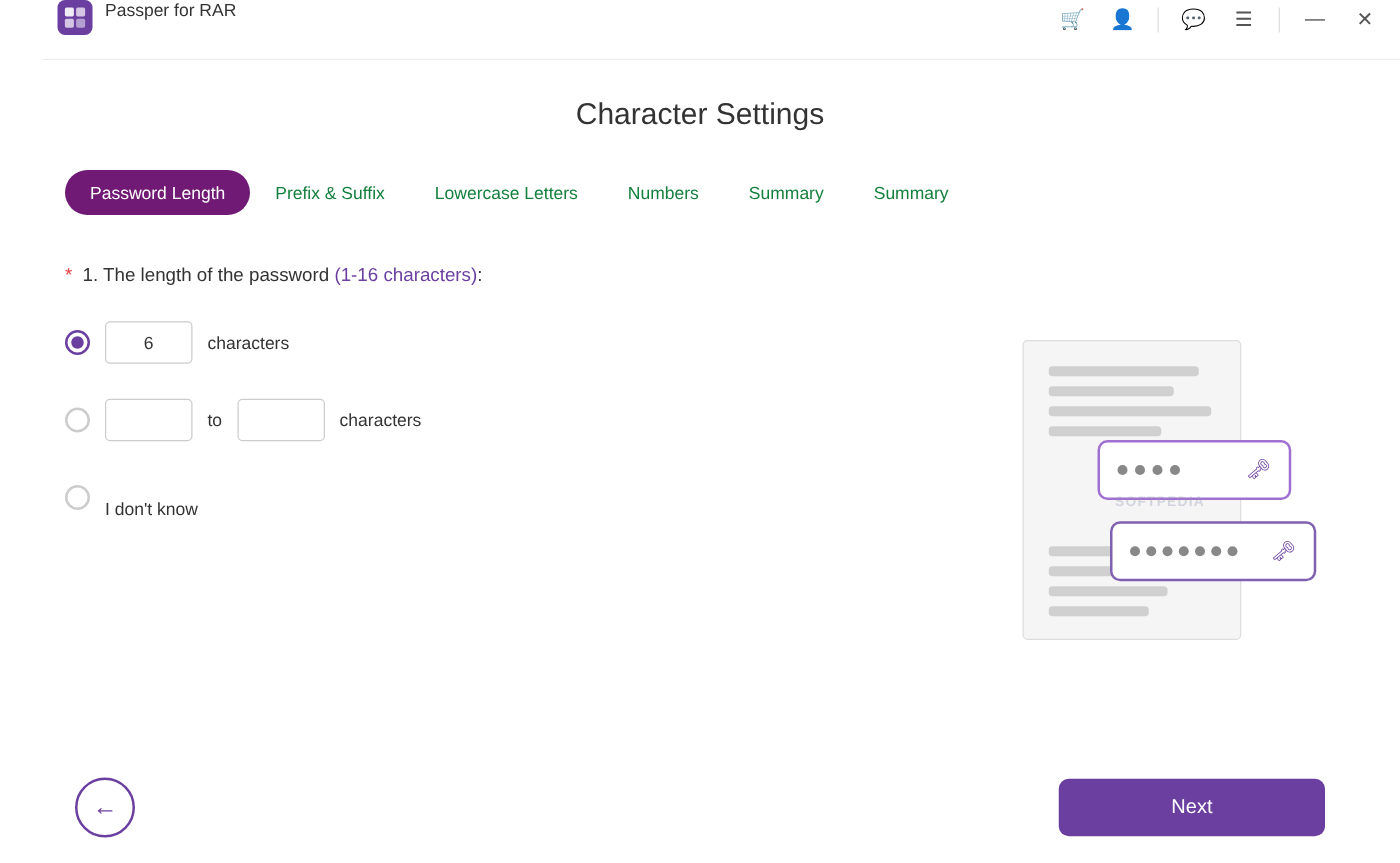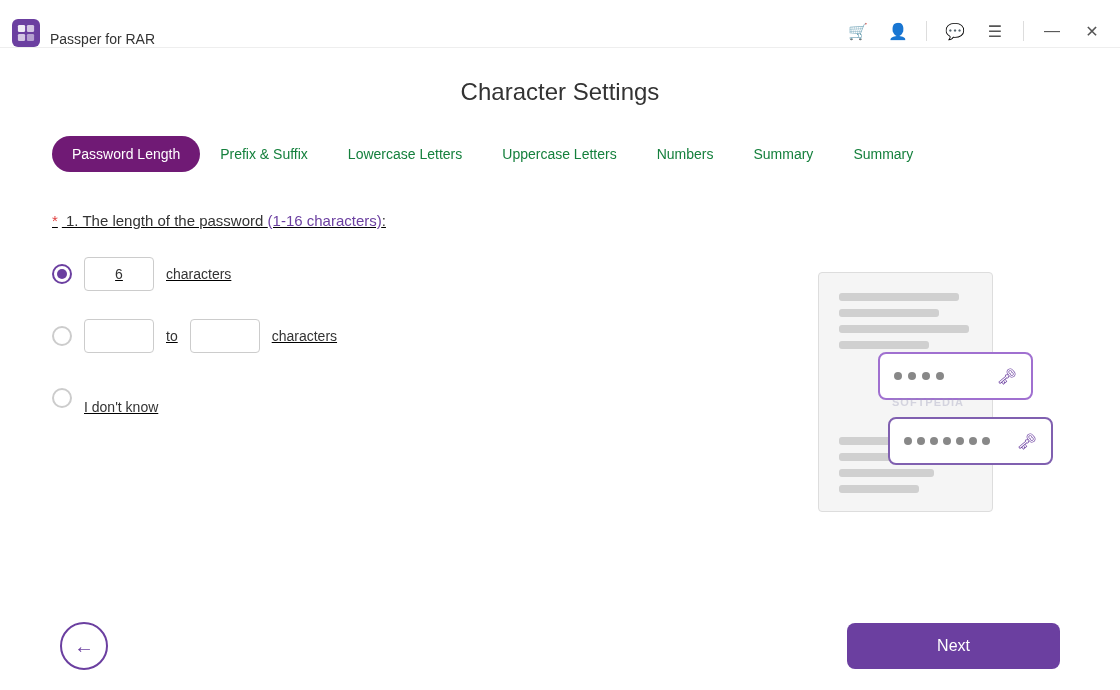--- a/index.html
+++ b/index.html
@@ -9,26 +9,27 @@
       width: 1120px;
       height: 690px;
       overflow: hidden;
       display: flex;
       flex-direction: column;
     }
 
     
     .titlebar {
       display: flex;
-      align-items: flex-end;
+      align-items: flex-start;
       height: 48px;
       padding: 0 12px;
       background: #fff;
       border-bottom: 1px solid #eee;
       user-select: none;
+      margin-left: 34px;
     }
     .titlebar-logo {
       width: 28px;
       height: 28px;
       background: #6b3fa0;
       border-radius: 6px;
       display: flex;
       align-items: center;
       justify-content: center;
       margin-right: 10px;
@@ -100,21 +101,20 @@
       background: #701a75;
       color: #fff;
       font-weight: 500;
     }
 
     
     .content-area {
       display: flex;
       flex: 1;
       gap: 24px;
-      text-decoration: underline;
     }
 
     .left-panel {
       flex: 1;
       display: flex;
       flex-direction: column;
       gap: 0;
     }
 
     .question-label {
@@ -329,21 +329,20 @@
   </div>
 </div>
 
 <div class="main-content">
   <h1 class="page-title">Character Settings</h1>
 
   <div class="tabs">
     <div class="tab active">Password Length</div>
     <div class="tab">Prefix &amp; Suffix</div>
     <div class="tab">Lowercase Letters</div>
-    <div class="tab">Uppercase Letters</div>
     <div class="tab">Numbers</div>
     <div class="tab">Summary</div>
     <div class="tab">Summary</div>
   </div>
 
   <div class="content-area">
     <div class="left-panel">
 
       <div class="question-label">
         <span class="asterisk">*</span>

